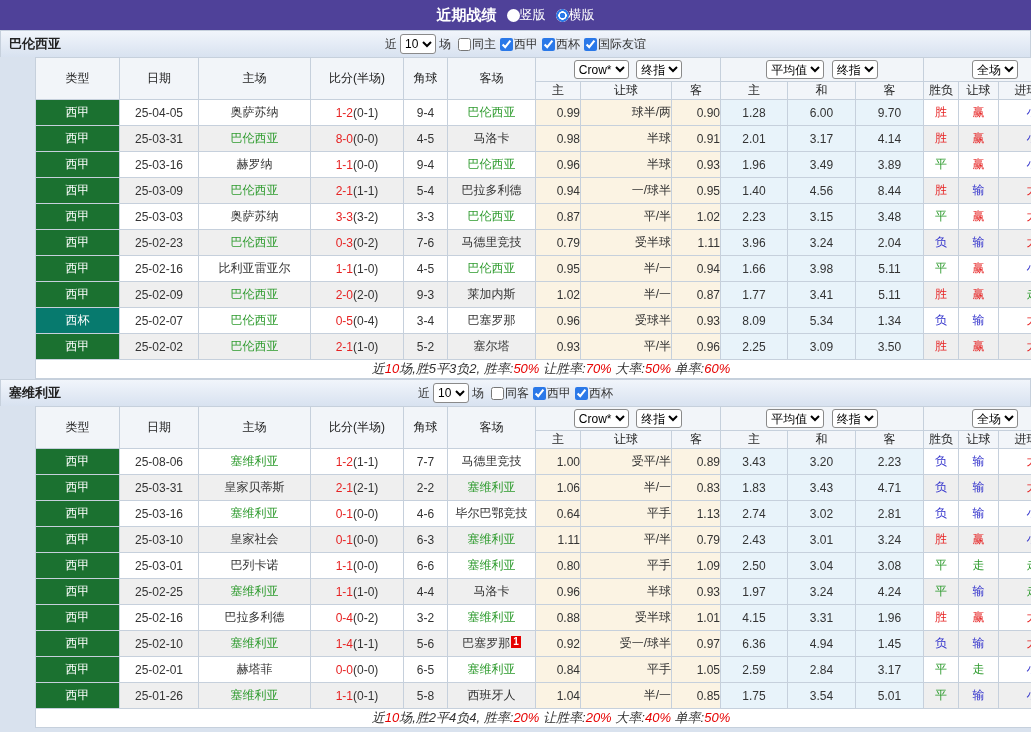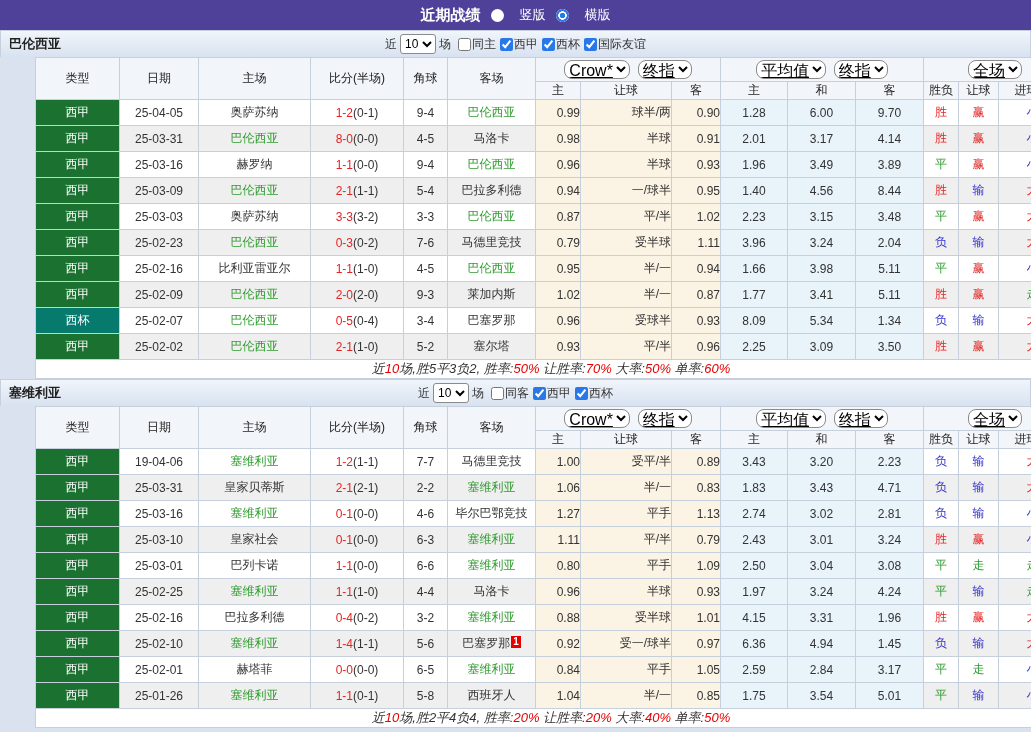--- a/index.html
+++ b/index.html
@@ -5,36 +5,36 @@
   :root{
     --accent-purple:#4f4199; --league-green:#1b7130; --cup-teal:#077a6e;
     --team-green:#2e9b2e; --score-red:#e62222; --result-blue:#3333cc;
     --result-green:#2e9b2e; --odds-bg:#fbf3e3; --avg-bg:#e8f3fa;
     --summary-red:#e60000; --checkbox-blue:#2a78e8;
   }
   *{box-sizing:border-box;}
   body{margin:0;width:1031px;background:#d9e2ee;font-family:"Liberation Sans",sans-serif;color:#333;}
   .topbar{height:30px;background:var(--accent-purple);color:#fff;display:flex;align-items:center;justify-content:center;gap:10px;font-size:13px;}
   .topbar .title{font-weight:bold;font-size:15px;}
-  .radio-label{display:inline-flex;align-items:center;gap:16px;cursor:pointer;}
+  .radio-label{display:inline-flex;align-items:center;gap:0;cursor:pointer;}
   .radio{width:13px;height:13px;border-radius:50%;background:#fff;display:inline-block;}
   .radio.checked{background:radial-gradient(circle at center,#2a78e8 0 2.5px,#fff 3px 4px,#2a78e8 4.5px 6px,#fff 6.5px);}
   .band{height:27px;background:linear-gradient(#f1f5fb,#d8e2f0);border:1px solid #c6d0dc;border-bottom:none;display:flex;align-items:center;position:relative;font-size:12px;}
   .band .team{position:absolute;left:8px;font-weight:bold;font-size:13px;color:#222;}
   .filters{margin:0 auto;display:flex;align-items:center;gap:3px;}
   .filters select{height:20px;font-size:12px;border:1px solid #8a8a8a;border-radius:3px;background:#fff;}
   .cbs{display:inline-flex;align-items:center;}
   .cb{display:inline-flex;align-items:center;cursor:pointer;margin-left:4px;}
   .cb input{width:13px;height:13px;margin:0 1px 0 0;accent-color:var(--checkbox-blue);}
   table{border-collapse:collapse;width:1031px;table-layout:fixed;background:#ffffff;font-size:12px;margin-left:35px;}
   th,td{border:1px solid #c6d0dc;text-align:center;padding:0;overflow:hidden;white-space:nowrap;}
   thead th{background:#f2f5f9;font-weight:normal;color:#222;}
   thead tr.h1 th{height:24px;}
   thead tr.h2 th{height:18px;}
-  thead th.grp select{height:19px;font-size:16px;border:1px solid #8a8a8a;border-radius:8px;background:#fff;margin:0 2px;text-decoration:underline;}
+  thead th.grp select{height:19px;font-size:12px;border:1px solid #8a8a8a;border-radius:3px;background:#fff;margin:0 2px;}
   tbody td{height:26px;}
   tbody tr:nth-of-type(even) td{background:#efefef;}
   td.league{background:var(--league-green);color:#fff;}
   td.league.cup{background:var(--cup-teal);}
   tbody tr:nth-of-type(even) td.league{background:var(--league-green);}
   tbody tr:nth-of-type(even) td.league.cup{background:var(--cup-teal);}
   td.odds{background:var(--odds-bg) !important;text-align:right;}
   td.avg{background:var(--avg-bg) !important;}
   .hl{color:var(--team-green);}
   .score{color:var(--score-red);}
@@ -404,21 +404,21 @@
       <th>客</th>
       <th>胜负</th>
       <th>让球</th>
       <th>进球数</th>
     </tr>
   </thead>
   <tbody>
 
       <tr>
         <td class="league">西甲</td>
-        <td>19-04-06</td>
+        <td>25-08-06</td>
         <td><span class="hl">塞维利亚</span></td>
         <td><span class="score">1-2</span><span class="half">(1-1)</span></td>
         <td>7-7</td>
         <td><span>马德里竞技</span></td>
         <td class="odds">1.00</td>
         <td class="odds">受平/半</td>
         <td class="odds">0.89</td>
         <td class="avg">3.43</td>
         <td class="avg">3.20</td>
         <td class="avg">2.23</td>
@@ -445,21 +445,21 @@
         <td class="red">大</td>
       </tr>
 
       <tr>
         <td class="league">西甲</td>
         <td>25-03-16</td>
         <td><span class="hl">塞维利亚</span></td>
         <td><span class="score">0-1</span><span class="half">(0-0)</span></td>
         <td>4-6</td>
         <td><span>毕尔巴鄂竞技</span></td>
-        <td class="odds">1.27</td>
+        <td class="odds">0.64</td>
         <td class="odds">平手</td>
         <td class="odds">1.13</td>
         <td class="avg">2.74</td>
         <td class="avg">3.02</td>
         <td class="avg">2.81</td>
         <td class="blue">负</td>
         <td class="blue">输</td>
         <td class="blue">小</td>
       </tr>
 

